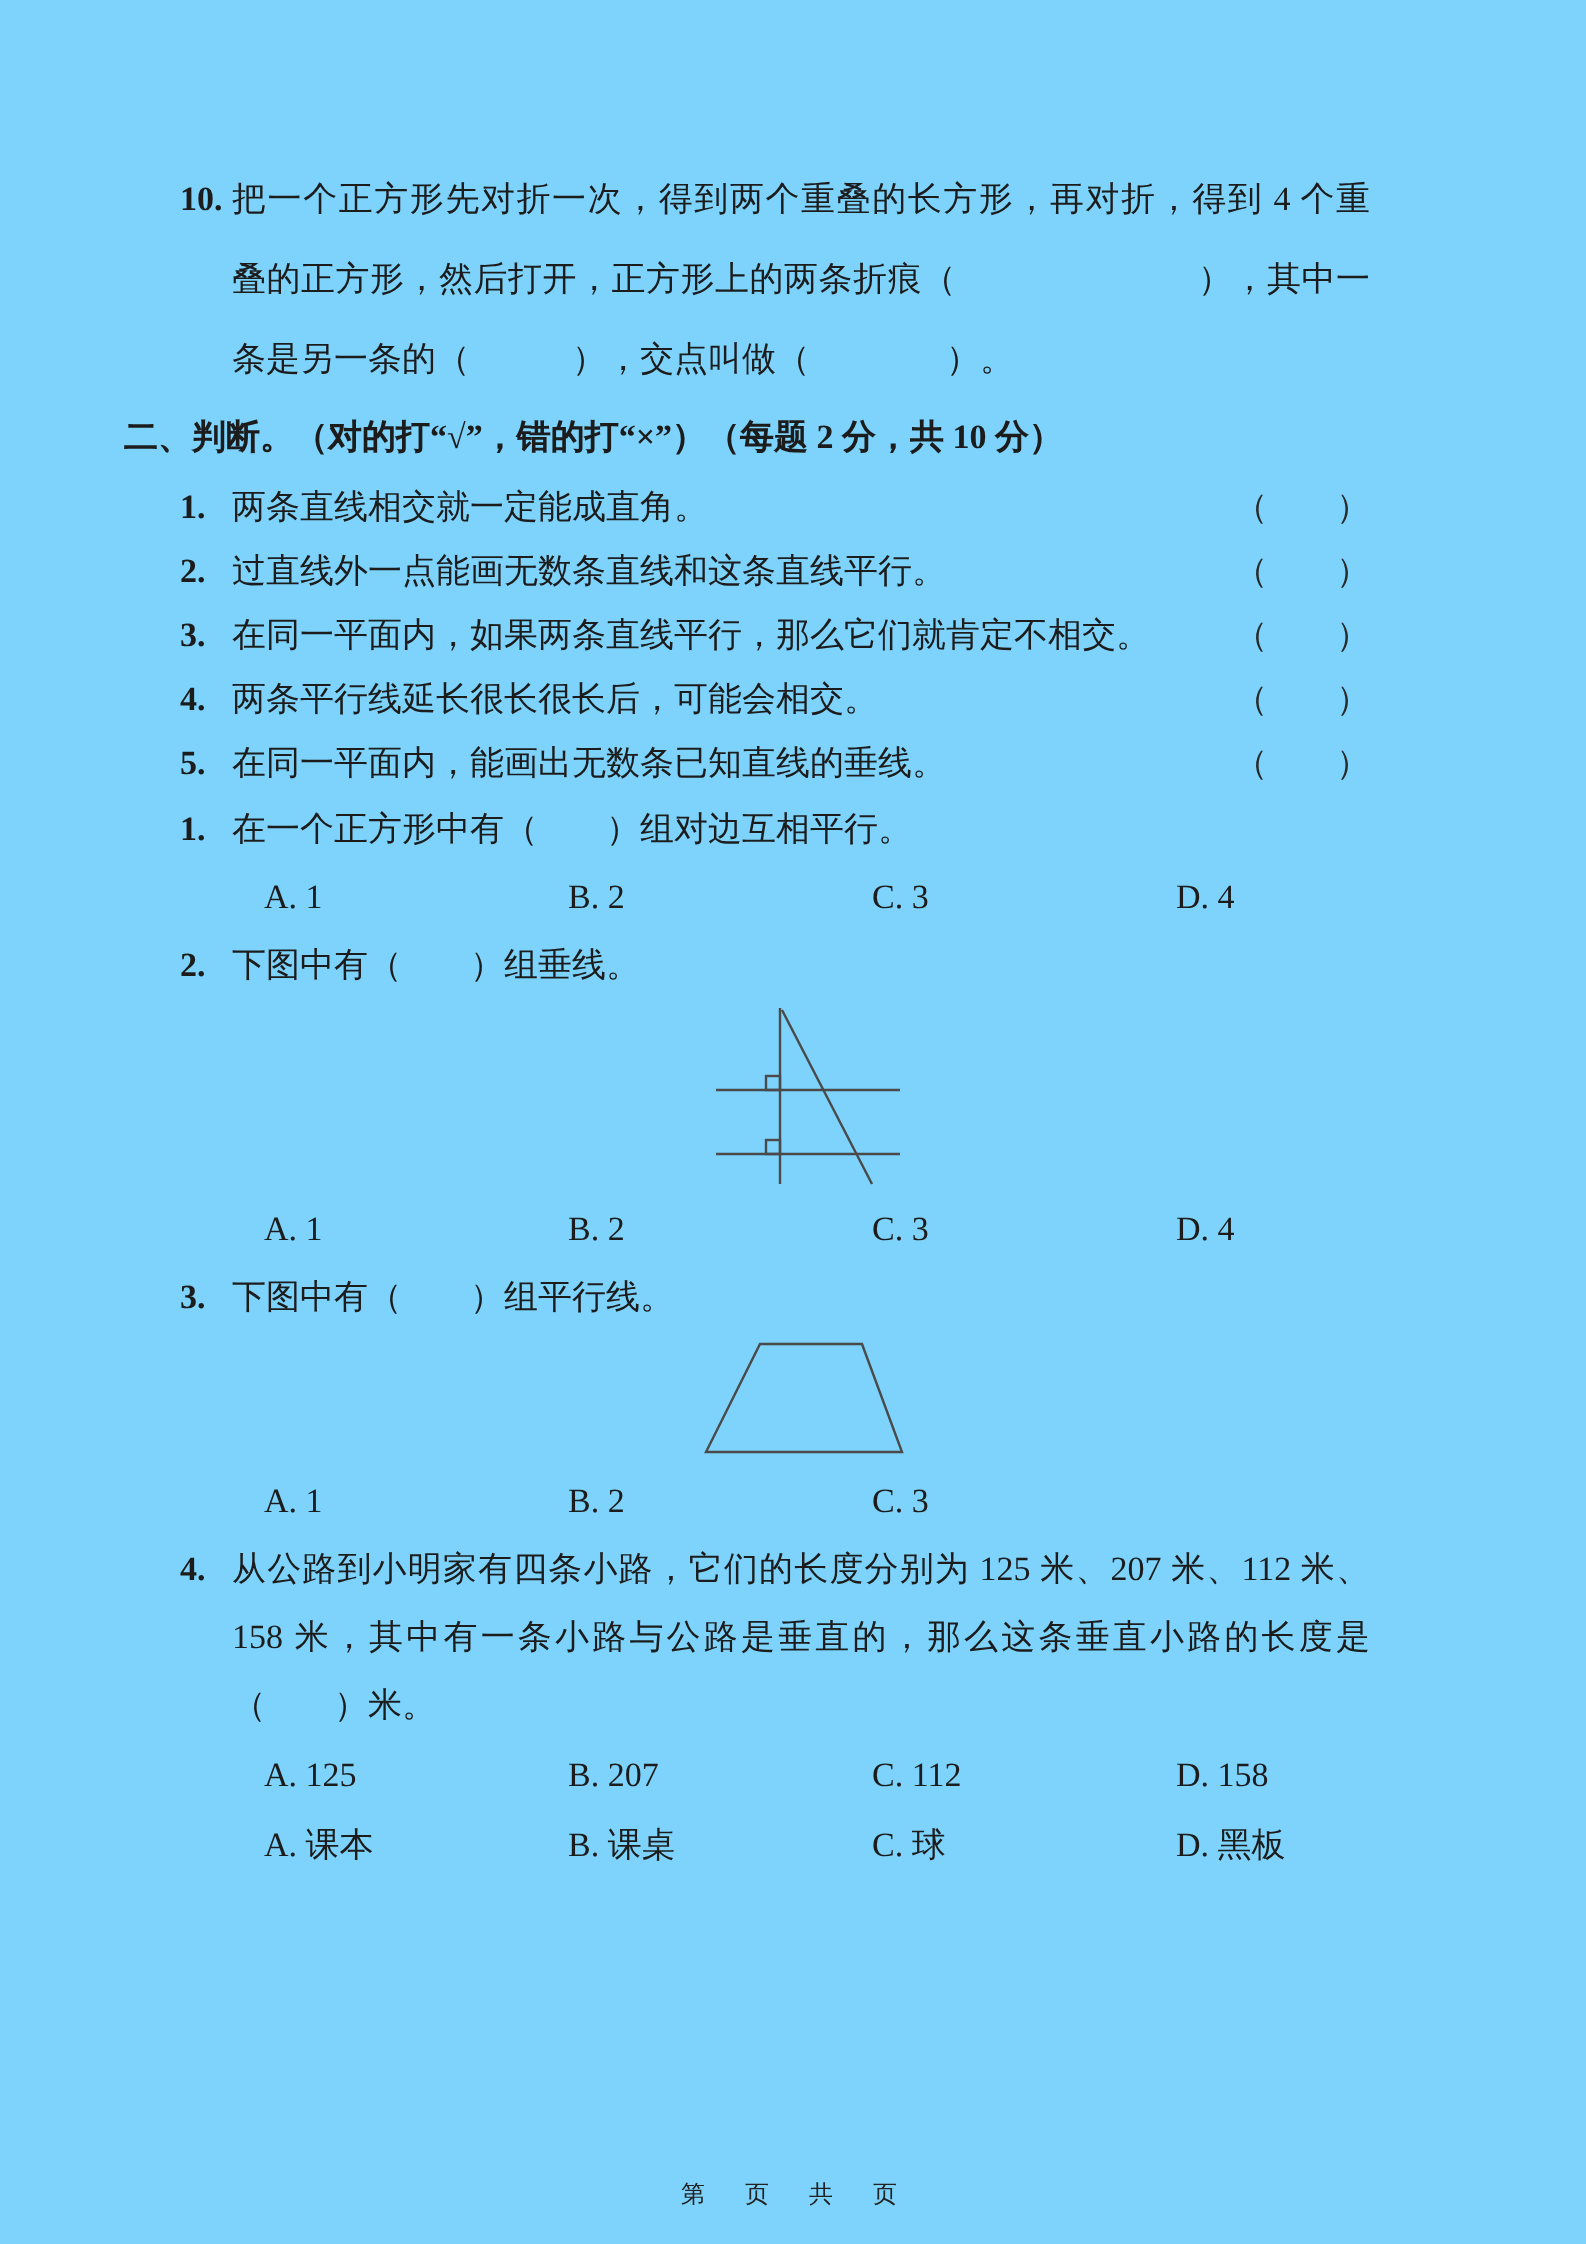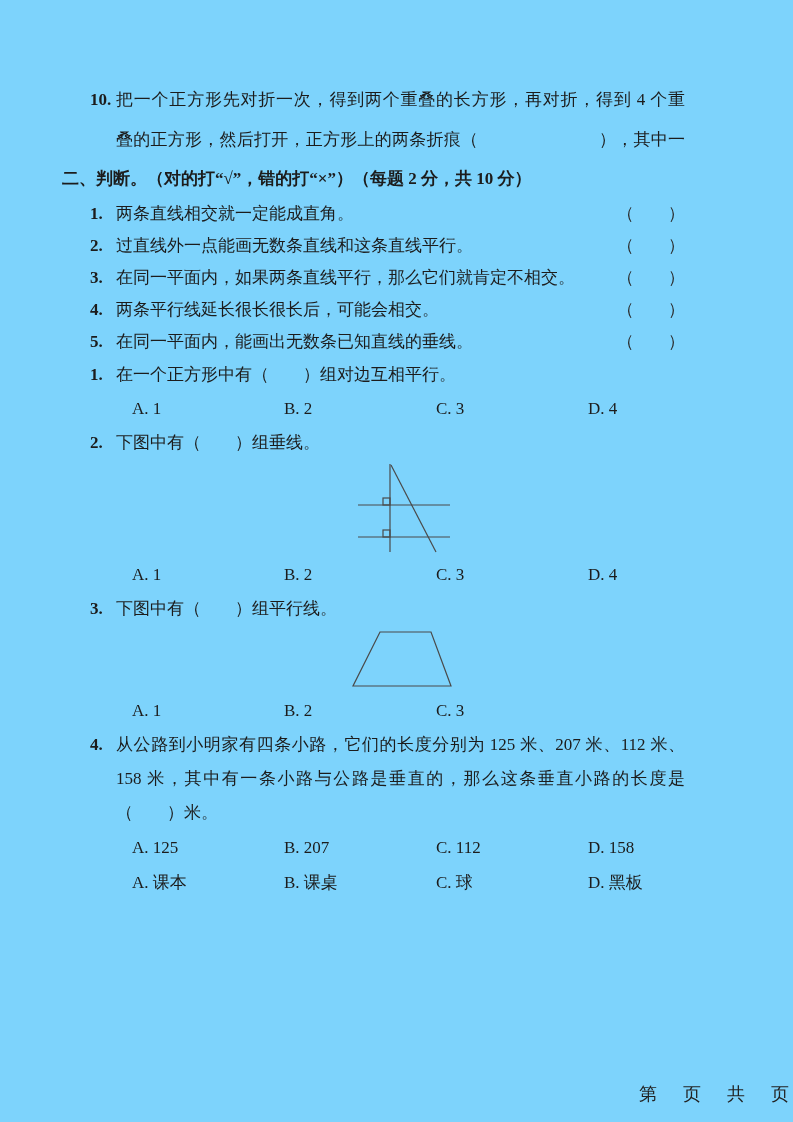--- a/index.html
+++ b/index.html
@@ -40,36 +40,37 @@
   .q4 .l1wrap { display:flex; }
   .q4 .l1text { flex:1; text-align:justify; text-align-last:justify; }
   
   .fig { display:flex; justify-content:center; transform:translateX(14px); }
   .fig1 { margin:2px 0 2px 0; }
   .fig2 { margin:4px 0 4px 0; }
   svg { display:block; }
   
   .footer {
     position:absolute; left:0; right:0; bottom:16px;
-    text-align:right;
+    text-align:center;
     font-family:Liberation Serif, serif;
-    font-size:18px; letter-spacing:4px; color:#222222;
+    font-size:12px; letter-spacing:4px; color:#222222;
   }
 </style>
 </head>
 <body>
 
 <div class="page">
 
   <div class="qblock q10">
     <div class="qline l1wrap">
       <span class="qnum">10.</span>
       <span class="l1text">把一个正方形先对折一次，得到两个重叠的长方形，再对折，得到 4 个重</span>
     </div>
     <div class="qline cont jus">叠的正方形，然后打开，正方形上的两条折痕（　　　　　　　），其中一</div>
+    <div class="qline cont">条是另一条的（　　　），交点叫做（　　　　）。</div>
   </div>
 
   <div class="sec-head">
     <span class="sec-title">二、判断。</span><span class="sec-note">（对的打“√”，错的打“×”）（每题 2 分，共 10 分）</span>
   </div>
 
   <div>
     <div class="jrow">
       <span><span class="qnum">1.</span><span>两条直线相交就一定能成直角。</span></span>
       <span class="jbracket">（　　）</span>

